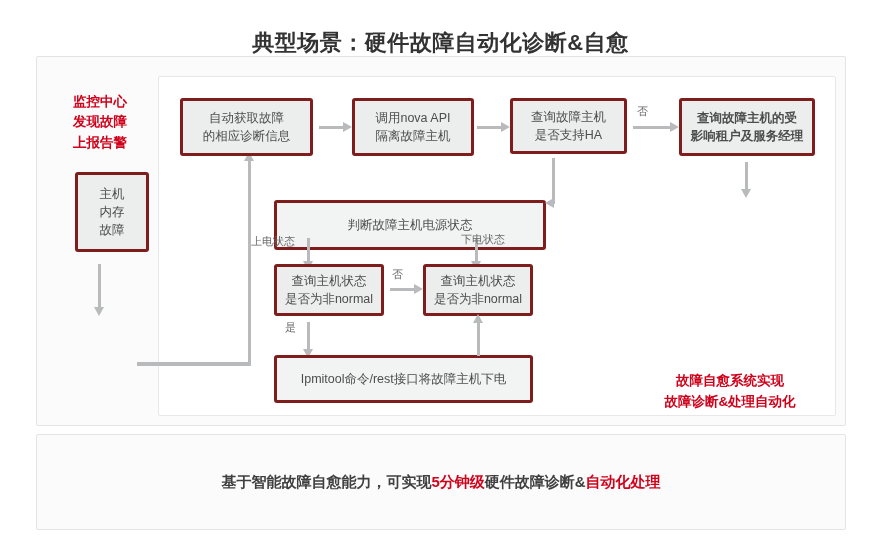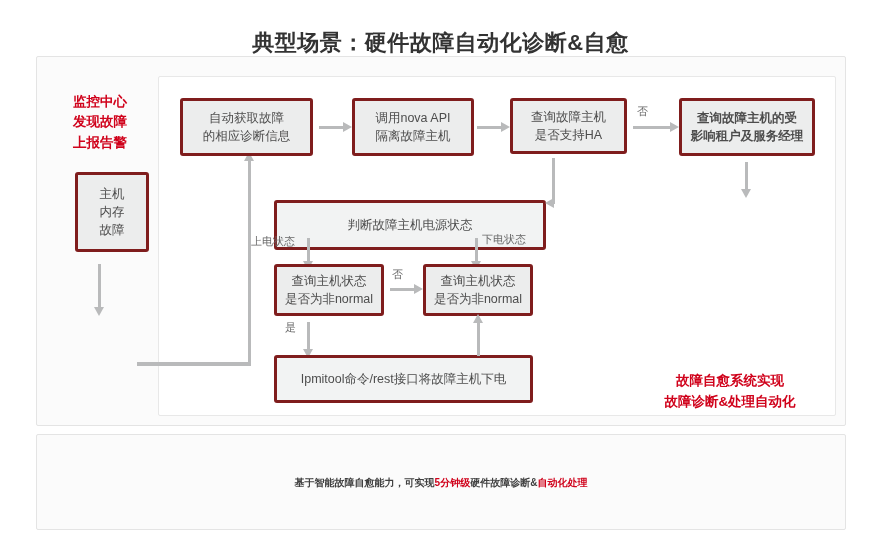--- a/index.html
+++ b/index.html
@@ -157,21 +157,21 @@
     height: 94px;
     background: #fbfbfb;
     border: 1px solid #e4e4e4;
     border-radius: 2px;
     display: flex;
     flex-direction: column;
     align-items: center;
     justify-content: center;
   }
   .banner-line {
-    font-size: 10px;
+    font-size: 15px;
     font-weight: bold;
     color: #3f3f3f;
     line-height: 1.9;
     text-align: center;
   }
   .banner-line .hl { color: #d0021b; }
 </style>
 </head>
 <body>
 
@@ -250,21 +250,21 @@
   </div>
 
   <div class="arrow-v" style="left:307px; top:238px; height:24px;">
     <span class="head"></span>
   </div>
   <div class="arrow-label" style="left:251px; top:234px;">上电状态</div>
 
   <div class="arrow-v" style="left:475px; top:238px; height:24px;">
     <span class="head"></span>
   </div>
-  <div class="arrow-label" style="left:482px; top:232px;">下电状态</div>
+  <div class="arrow-label" style="left:461px; top:232px;">下电状态</div>
 
   <div class="box" style="left:274px; top:264px; width:110px; height:52px;">
     <span class="lines">查询主机状态
 是否为非normal</span>
   </div>
 
   <div class="arrow-h" style="left:390px; top:288px; width:25px;">
     <span class="head"></span>
   </div>
   <div class="arrow-label" style="left:392px; top:267px;">否</div>

